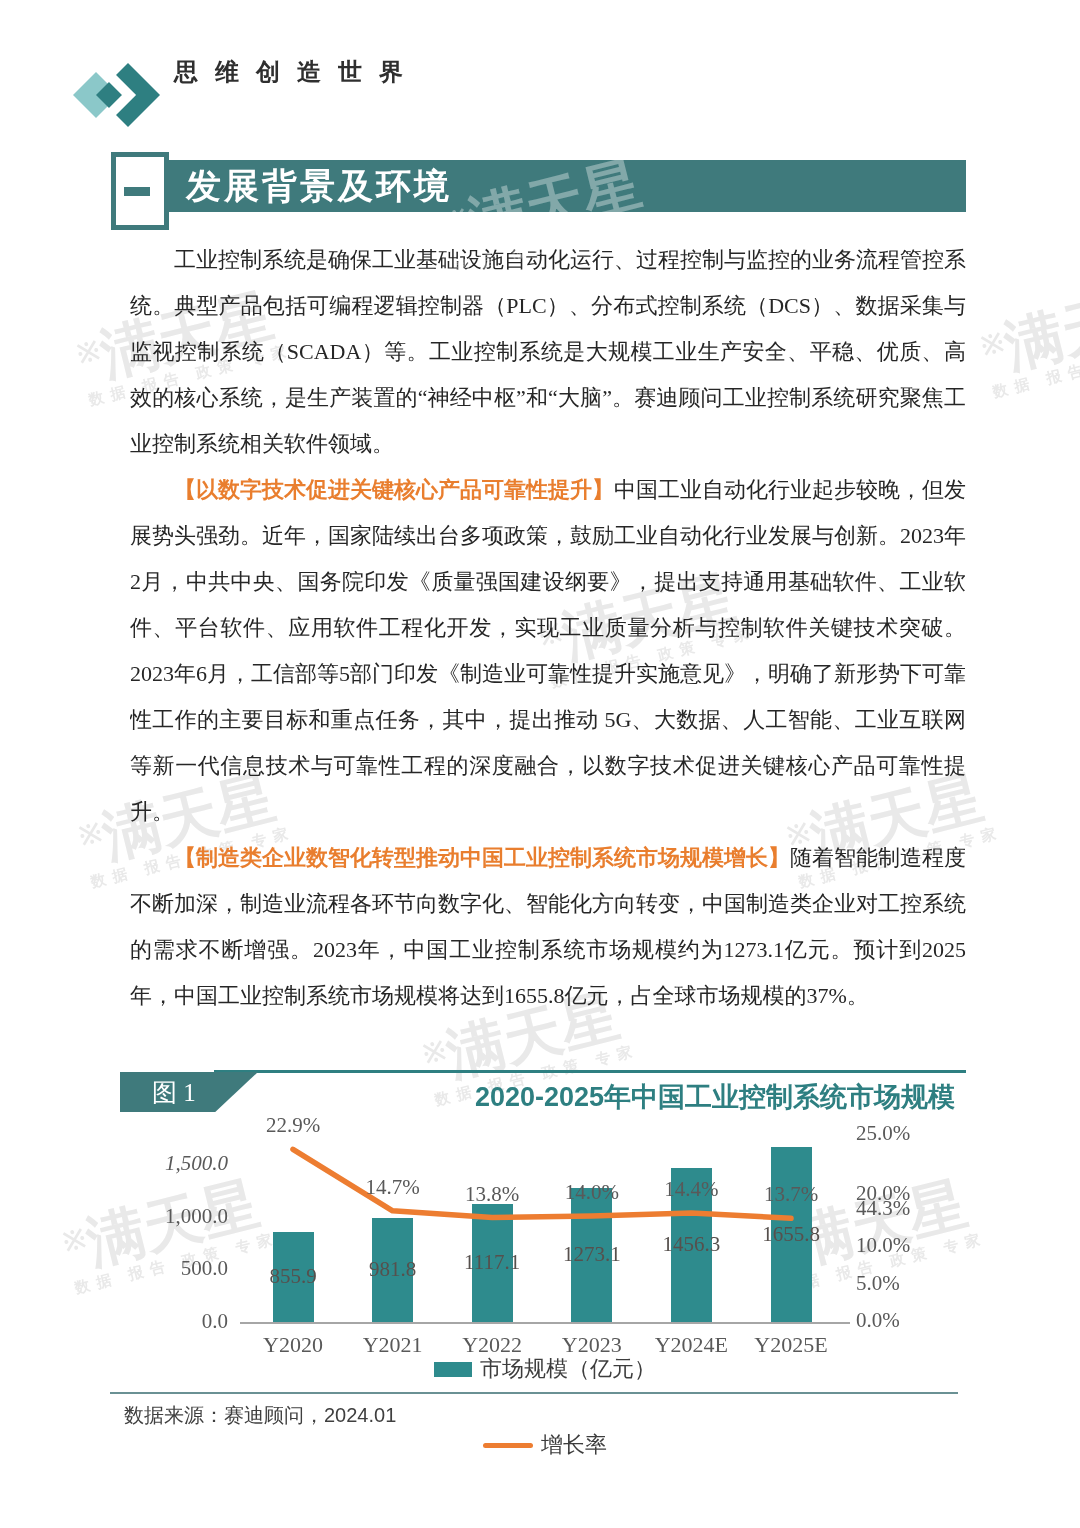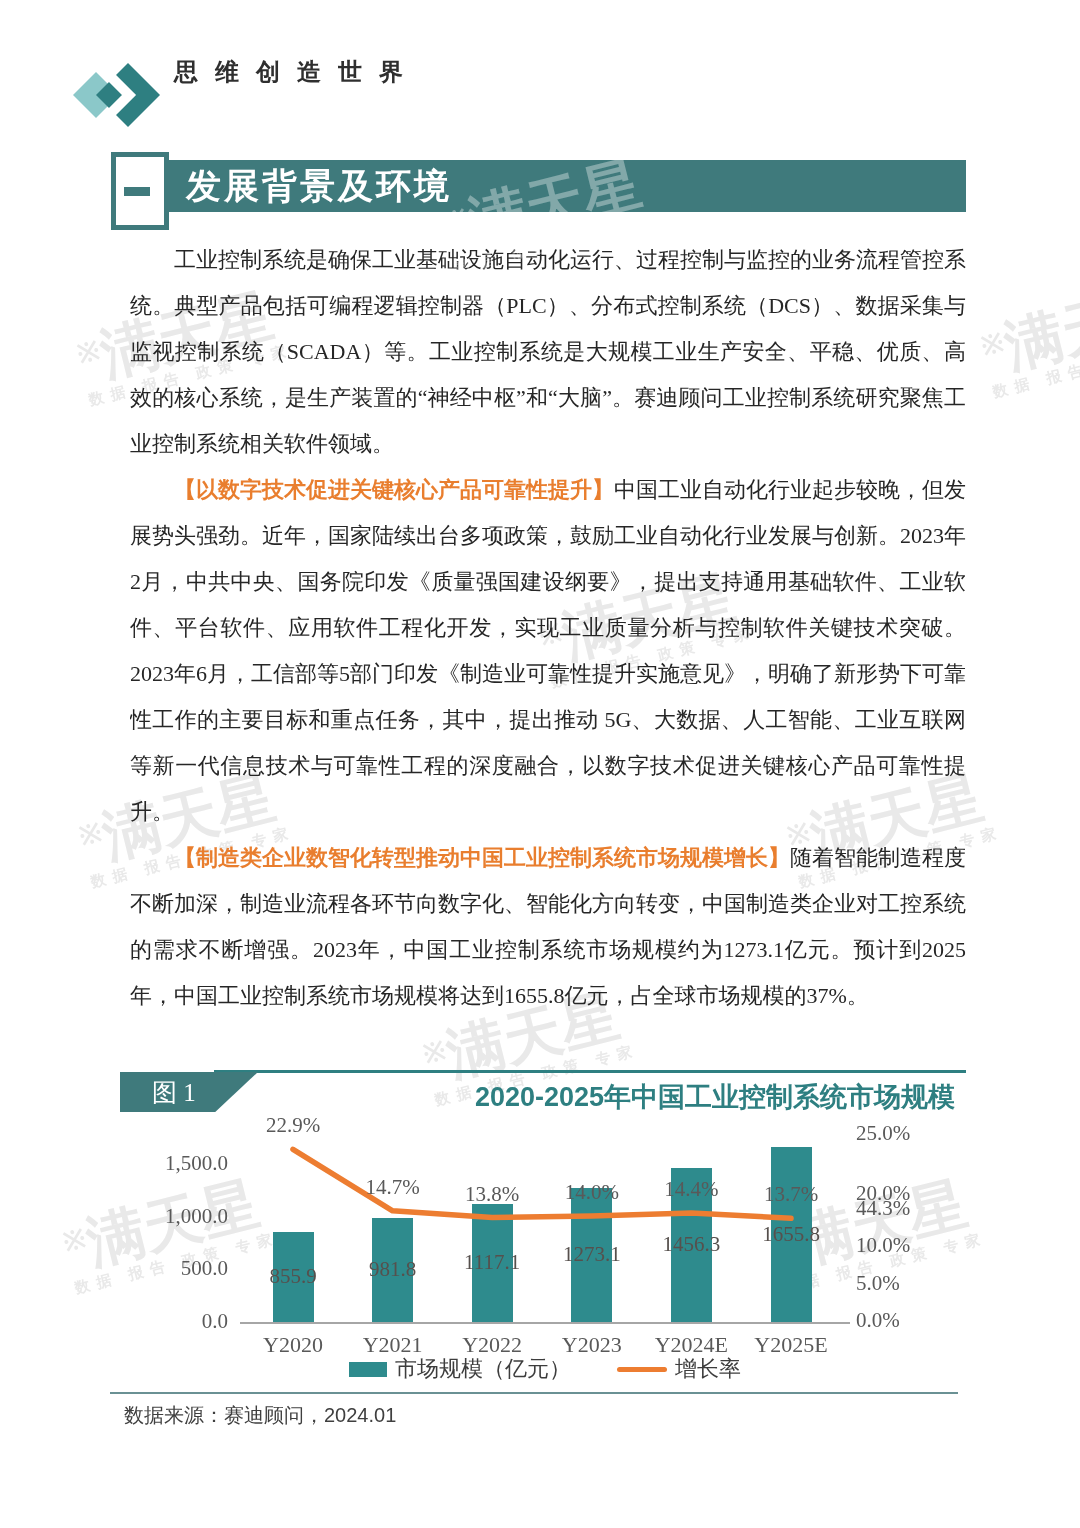--- a/index.html
+++ b/index.html
@@ -70,21 +70,21 @@
   .x-tick{position:absolute;width:90px;text-align:center;
           font-family:"Liberation Serif",serif;font-size:22px;color:var(--label-gray,#595959);}
   .left-ticks{position:absolute;left:110px;top:1111px;width:118px;height:211px;z-index:1;}
   .y-tick-left{position:absolute;right:0;width:118px;text-align:right;
                font-family:"Liberation Serif",serif;font-size:21px;color:var(--label-gray,#595959);}
   .right-ticks{position:absolute;left:856px;top:1111px;width:110px;height:211px;z-index:1;}
   .y-tick-right{position:absolute;left:0;width:110px;text-align:left;
                font-family:"Liberation Serif",serif;font-size:21px;color:var(--label-gray,#595959);}
 
   .legend{position:absolute;left:240px;top:1354px;width:610px;display:flex;justify-content:center;
-          gap:46px;align-items:center;font-size:22px;color:#3d3d3d;z-index:1;}
+          gap:46px;align-items:center;font-size:22px;color:#3d3d3d;z-index:1;flex-direction:column;}
   .legend-item{display:flex;align-items:center;}
   .sw-bar{width:38px;height:15px;display:inline-block;margin-right:8px;background:var(--bar-teal,#2e8b8d);}
   .sw-line{width:50px;height:5px;border-radius:3px;display:inline-block;margin-right:8px;background:var(--line-orange,#ed7d31);}
 
   .divider{position:absolute;left:110px;top:1392px;width:848px;height:2px;background:#6a9194;z-index:1;}
   .source{position:absolute;left:124px;top:1402px;font-size:20px;color:#3f3f3f;z-index:1;}
 </style>
 </head>
 <body>
 
@@ -154,21 +154,21 @@
   <div class="fig-topline"></div>
   <div class="fig-badge">
     <span>图 1</span>
   </div>
   <div class="fig-title">2020-2025年中国工业控制系统市场规模</div>
 
   <div class="left-ticks">
       <div class="y-tick-left" style="top: 198px;">0.0</div>
       <div class="y-tick-left" style="top: 145.3px;">500.0</div>
       <div class="y-tick-left" style="top: 92.5px;">1,000.0</div>
-      <div class="y-tick-left" style="top: 39.8px;">1,500.0</div>
+      <div class="y-tick-left" style="top: 39.8px; font-style: italic;">1,500.0</div>
     </div>
   <div class="right-ticks">
       <div class="y-tick-right" style="top: 197px;">0.0%</div>
       <div class="y-tick-right" style="top: 159.5px;">5.0%</div>
       <div class="y-tick-right" style="top: 122px;">10.0%</div>
       <div class="y-tick-right" style="top: 84.5px;">44.3%</div>
       <div class="y-tick-right" style="top: 49px; margin-top: 21px;">20.0%</div>
       <div class="y-tick-right" style="top: 9.5px;">25.0%</div>
     </div>
   <div class="plot">

